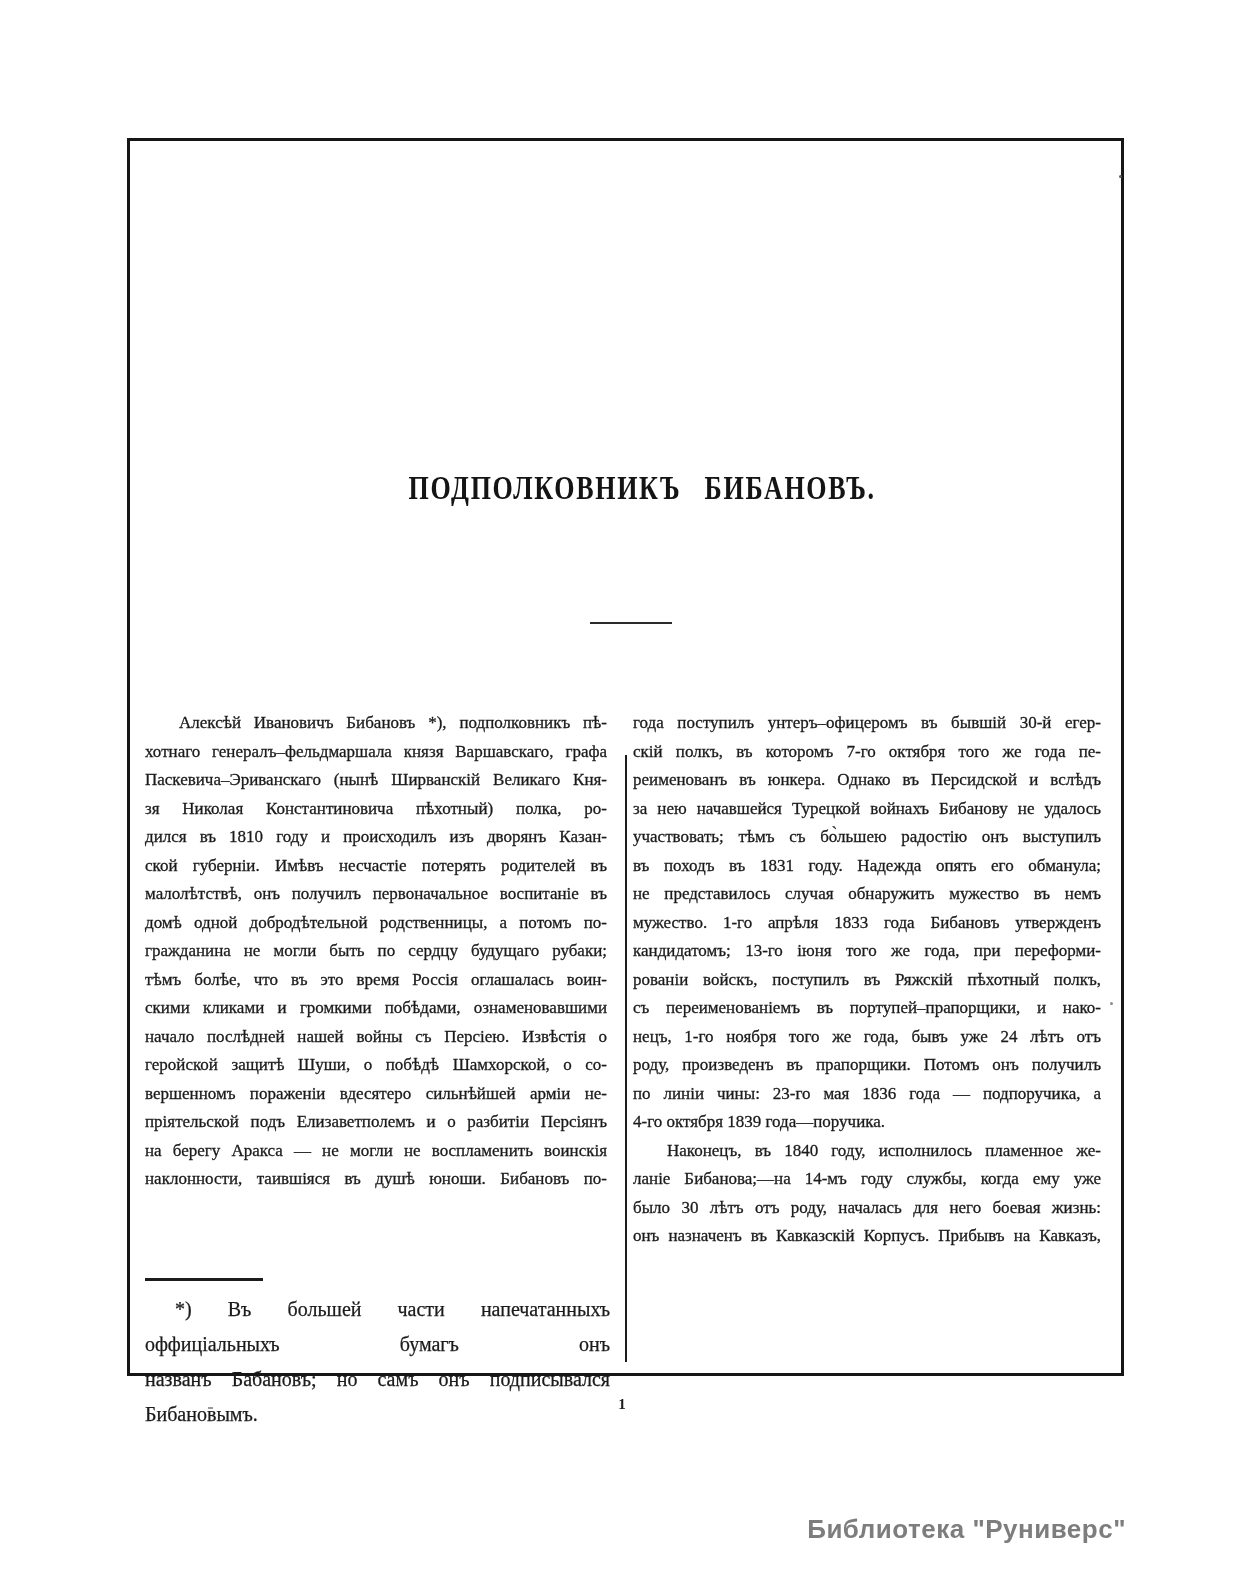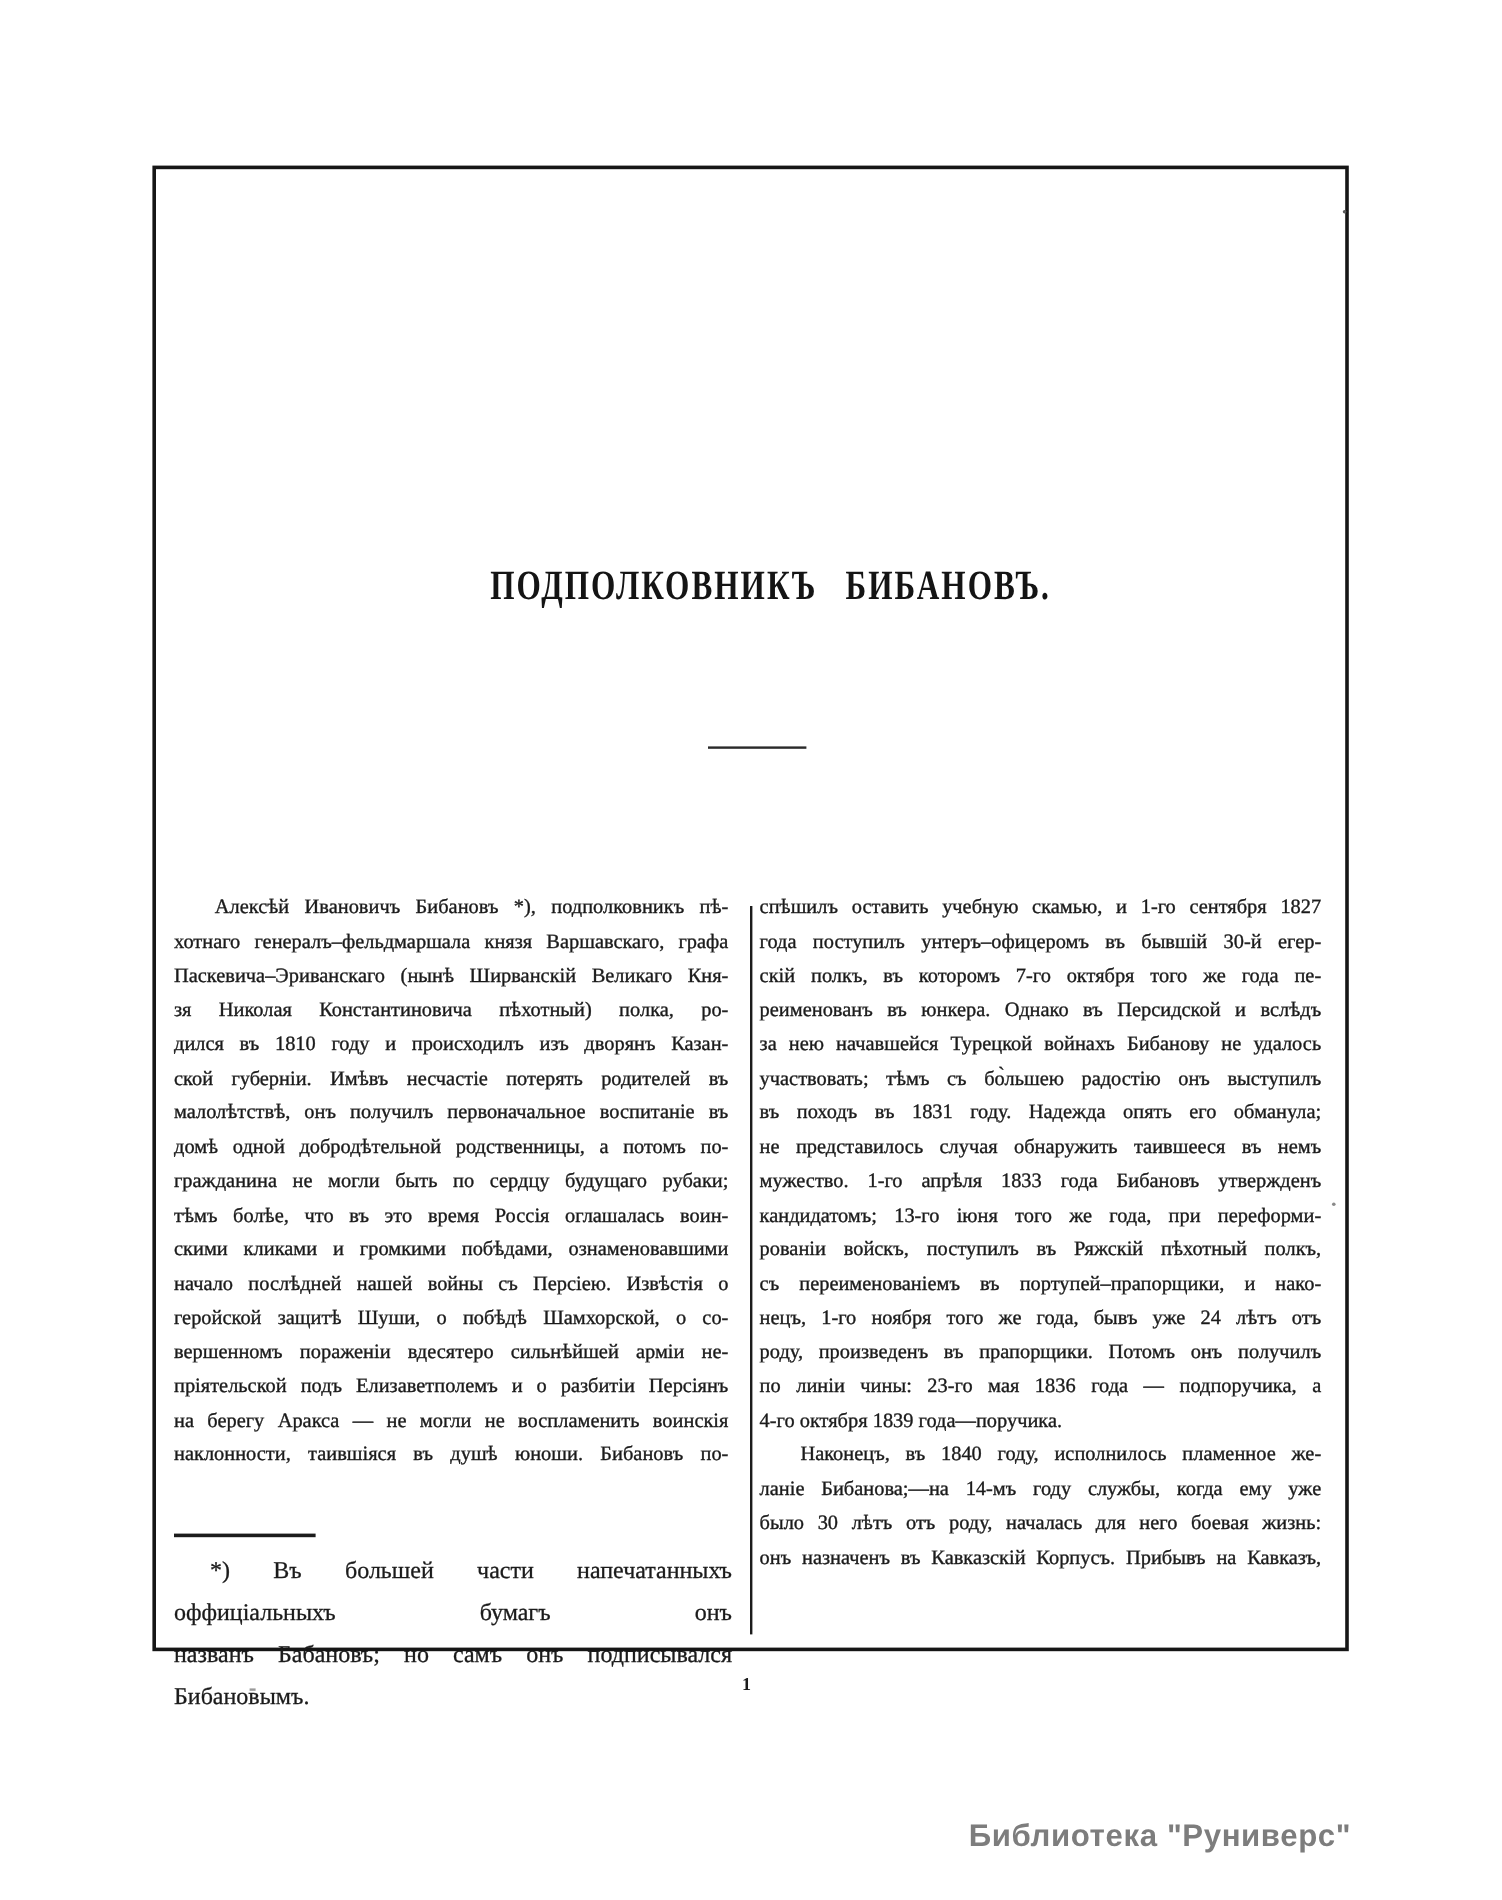--- a/index.html
+++ b/index.html
@@ -33,21 +33,21 @@
     white-space:nowrap;
   }
   .title-rule {
     position:absolute;
     left:590px; top:622px;
     width:82px; height:2px;
     background:#2a2a2a;
   }
   .col {
     position:absolute;
-    top:742px;
+    top:709px;
     font-size:17px;
     line-height:28.5px;
     color:#1b1b1b;
     -webkit-text-stroke:0.3px #1b1b1b;
   }
   .col-left  { left:145px; width:462px; }
   .col-right { left:633px; width:468px; }
   .line {
     text-align:justify;
     text-align-last:justify;
@@ -127,28 +127,27 @@
     <div class="line">геройской защитѣ Шуши, о побѣдѣ Шамхорской, о со-</div>
     <div class="line">вершенномъ пораженіи вдесятеро сильнѣйшей арміи не-</div>
     <div class="line">пріятельской подъ Елизаветполемъ и о разбитіи Персіянъ</div>
     <div class="line">на берегу Аракса — не могли не воспламенить воинскія</div>
     <div class="line">наклонности, таившіяся въ душѣ юноши. Бибановъ по-</div>
   </div>
 
 <div class="col-divider"></div>
 
 <div class="col col-right">
-    <div class="line">спѣшилъ оставить учебную скамью, и 1-го сентября 1827</div>
     <div class="line">года поступилъ унтеръ–офицеромъ въ бывшій 30-й егер-</div>
     <div class="line">скій полкъ, въ которомъ 7-го октября того же года пе-</div>
     <div class="line">реименованъ въ юнкера. Однако въ Персидской и вслѣдъ</div>
     <div class="line">за нею начавшейся Турецкой войнахъ Бибанову не удалось</div>
     <div class="line">участвовать; тѣмъ съ бо̀льшею радостію онъ выступилъ</div>
     <div class="line">въ походъ въ 1831 году.  Надежда опять его обманула;</div>
-    <div class="line">не представилось случая обнаружить таившееся въ немъ</div>
+    <div class="line">не представилось случая обнаружить мужество въ немъ</div>
     <div class="line">мужество. 1-го апрѣля 1833 года Бибановъ утвержденъ</div>
     <div class="line">кандидатомъ; 13-го іюня того же года, при переформи-</div>
     <div class="line">рованіи войскъ, поступилъ въ Ряжскій пѣхотный полкъ,</div>
     <div class="line">съ переименованіемъ въ портупей–прапорщики, и нако-</div>
     <div class="line">нецъ, 1-го ноября того же года, бывъ уже 24 лѣтъ отъ</div>
     <div class="line">роду, произведенъ въ прапорщики. Потомъ онъ получилъ</div>
     <div class="line">по линіи чины: 23-го мая 1836 года — подпоручика, а</div>
     <div class="line end">4-го октября 1839 года—поручика.</div>
     <div class="line indent">Наконецъ, въ 1840 году, исполнилось пламенное же-</div>
     <div class="line">ланіе Бибанова;—на 14-мъ году службы, когда ему уже</div>

